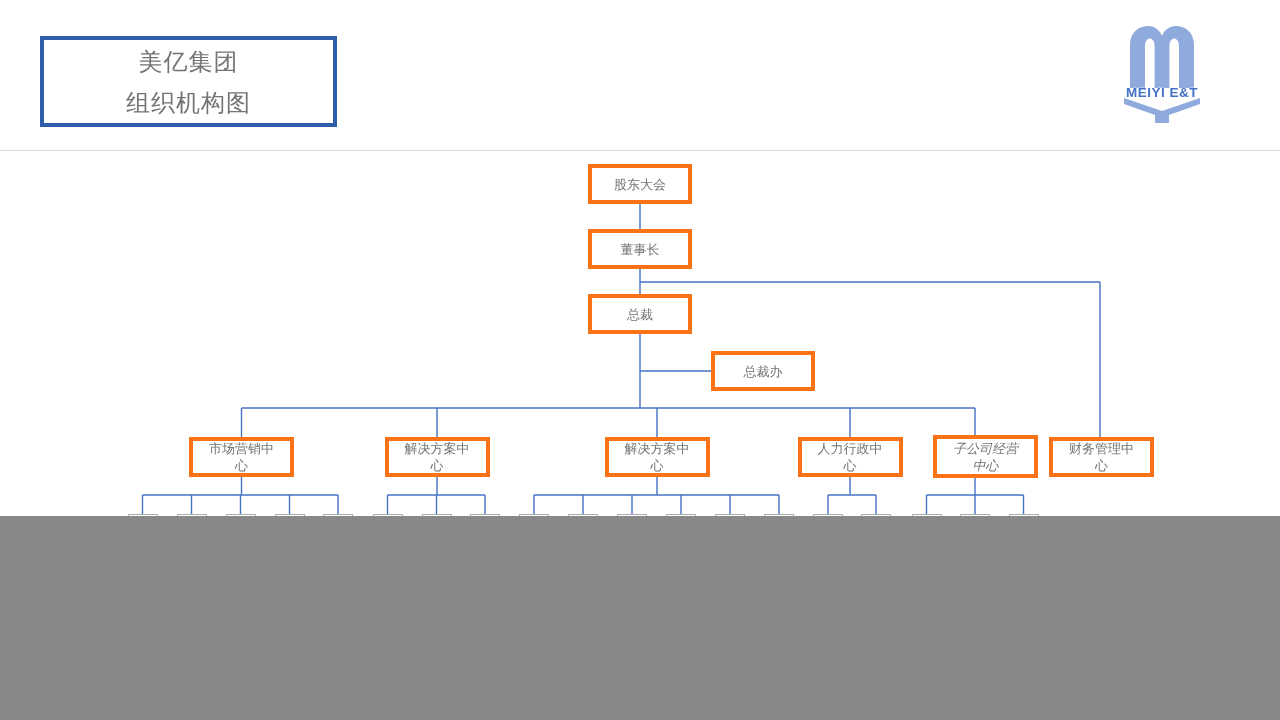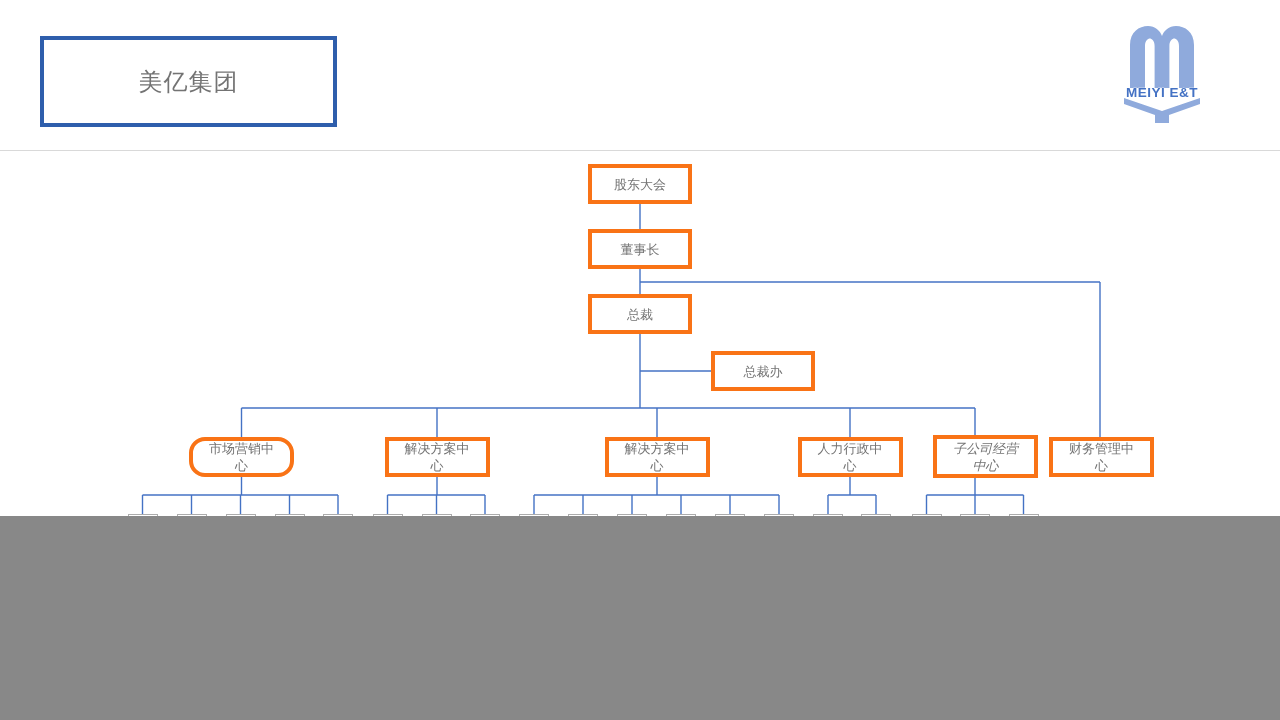--- a/index.html
+++ b/index.html
@@ -34,20 +34,21 @@
     font-size:13px;letter-spacing:3px;line-height:1;
   }
 </style>
 </head>
 <body>
 
 <div class="stage">
 
   <div class="title-box">
     <div>美亿集团</div>
+    <div>组织机构图</div>
   </div>
 
   <svg class="logo" viewBox="0 0 80 100">
     <path fill="#8faadc" fill-rule="evenodd" d="
       M8,64 L8,21 C8,8 17,2 26,2 C33,2 38,6.5 40,12 C42,6.5 47,2 54,2 C63,2 72,8 72,21 L72,64 Z
       M23,64 L23,22 C23,16.5 26,14.5 27.8,14.5 C29.6,14.5 32.6,16.5 32.6,22 L32.6,64 Z
       M47.4,64 L47.4,22 C47.4,16.5 50.4,14.5 52.2,14.5 C54,14.5 57,16.5 57,22 L57,64 Z"></path>
     <path fill="#8faadc" d="M2,74 L40,87 L78,74 L78,80 L47,91 L47,99 L33,99 L33,91 L2,80 Z"></path>
     <text x="40" y="73" text-anchor="middle" font-size="13.5" font-weight="bold" fill="#4472c4" stroke="#ffffff" stroke-width="0.7" paint-order="stroke" letter-spacing="0.5">MEIYI E&amp;T</text>
   </svg>
@@ -115,21 +116,21 @@
   <div class="nbox" style="left:588px;top:229px;">
       <span>董事长</span>
     </div>
   <div class="nbox" style="left:711px;top:351px;">
       <span>总裁办</span>
     </div>
   <div class="nbox" style="left:588px;top:294px;">
       <span>总裁</span>
     </div>
 
-  <div class="nbox" style="left:189px;top:437px;width:105px;border-radius:16px;">
+  <div class="nbox" style="left:189px;top:437px;width:105px;">
       <span>市场营销中心</span>
     </div>
   <div class="nbox" style="left:384.5px;top:437px;width:105px;">
       <span>解决方案中心</span>
     </div>
   <div class="nbox" style="left:604.5px;top:437px;width:105px;text-align:center;">
       <span>解决方案中心</span>
     </div>
   <div class="nbox" style="left:797.5px;top:437px;width:105px;">
       <span>人力行政中心</span>

